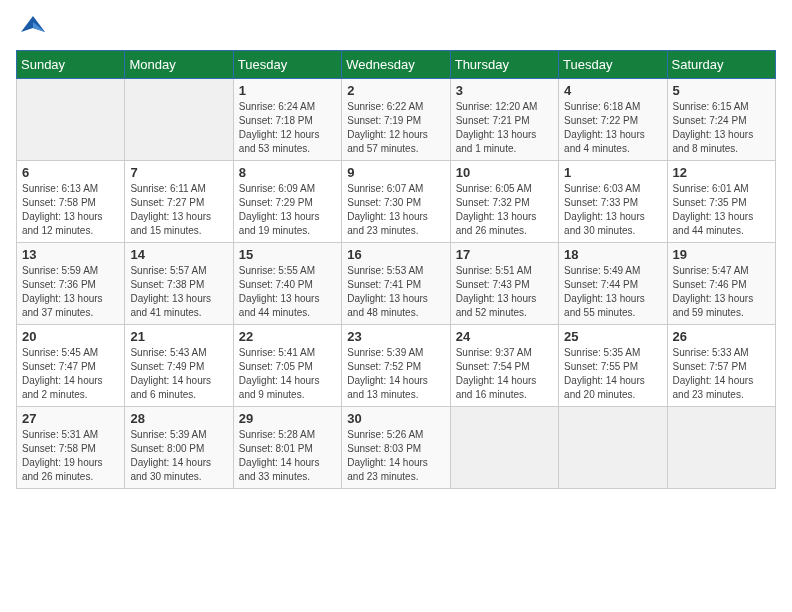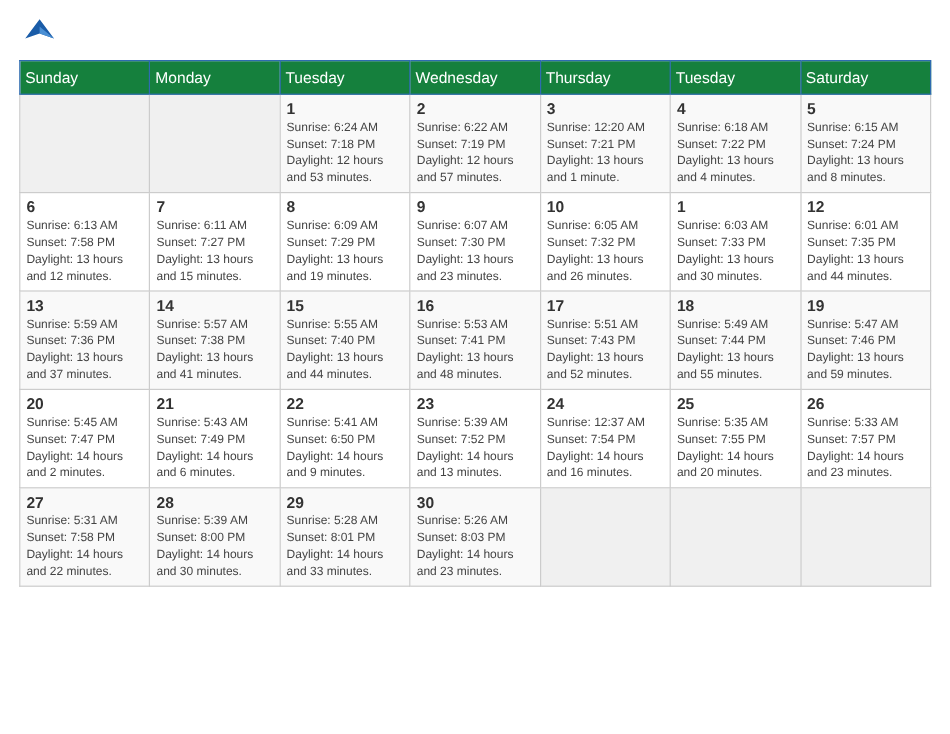--- a/index.html
+++ b/index.html
@@ -281,36 +281,36 @@
         <div class="day-info">
           <span>Sunrise: 5:43 AM</span><br>
           <span>Sunset: 7:49 PM</span><br>
           <span>Daylight: 14 hours and 6 minutes.</span>
         </div>
         </td>
         <td>
           <span class="day-number">22</span>
         <div class="day-info">
           <span>Sunrise: 5:41 AM</span><br>
-          <span>Sunset: 6:50 PM</span><br>
+          <span>Sunset: 7:05 PM</span><br>
           <span>Daylight: 14 hours and 9 minutes.</span>
         </div>
         </td>
         <td>
           <span class="day-number">23</span>
         <div class="day-info">
           <span>Sunrise: 5:39 AM</span><br>
           <span>Sunset: 7:52 PM</span><br>
           <span>Daylight: 14 hours and 13 minutes.</span>
         </div>
         </td>
         <td>
           <span class="day-number">24</span>
         <div class="day-info">
-          <span>Sunrise: 12:37 AM</span><br>
+          <span>Sunrise: 9:37 AM</span><br>
           <span>Sunset: 7:54 PM</span><br>
           <span>Daylight: 14 hours and 16 minutes.</span>
         </div>
         </td>
         <td>
           <span class="day-number">25</span>
         <div class="day-info">
           <span>Sunrise: 5:35 AM</span><br>
           <span>Sunset: 7:55 PM</span><br>
           <span>Daylight: 14 hours and 20 minutes.</span>
@@ -324,21 +324,21 @@
           <span>Daylight: 14 hours and 23 minutes.</span>
         </div>
         </td>
       </tr>
       <tr>
         <td>
           <span class="day-number">27</span>
         <div class="day-info">
           <span>Sunrise: 5:31 AM</span><br>
           <span>Sunset: 7:58 PM</span><br>
-          <span>Daylight: 14 hours and 22 minutes.</span>
+          <span>Daylight: 19 hours and 26 minutes.</span>
         </div>
         </td>
         <td>
           <span class="day-number">28</span>
         <div class="day-info">
           <span>Sunrise: 5:39 AM</span><br>
           <span>Sunset: 8:00 PM</span><br>
           <span>Daylight: 14 hours and 30 minutes.</span>
         </div>
         </td>

